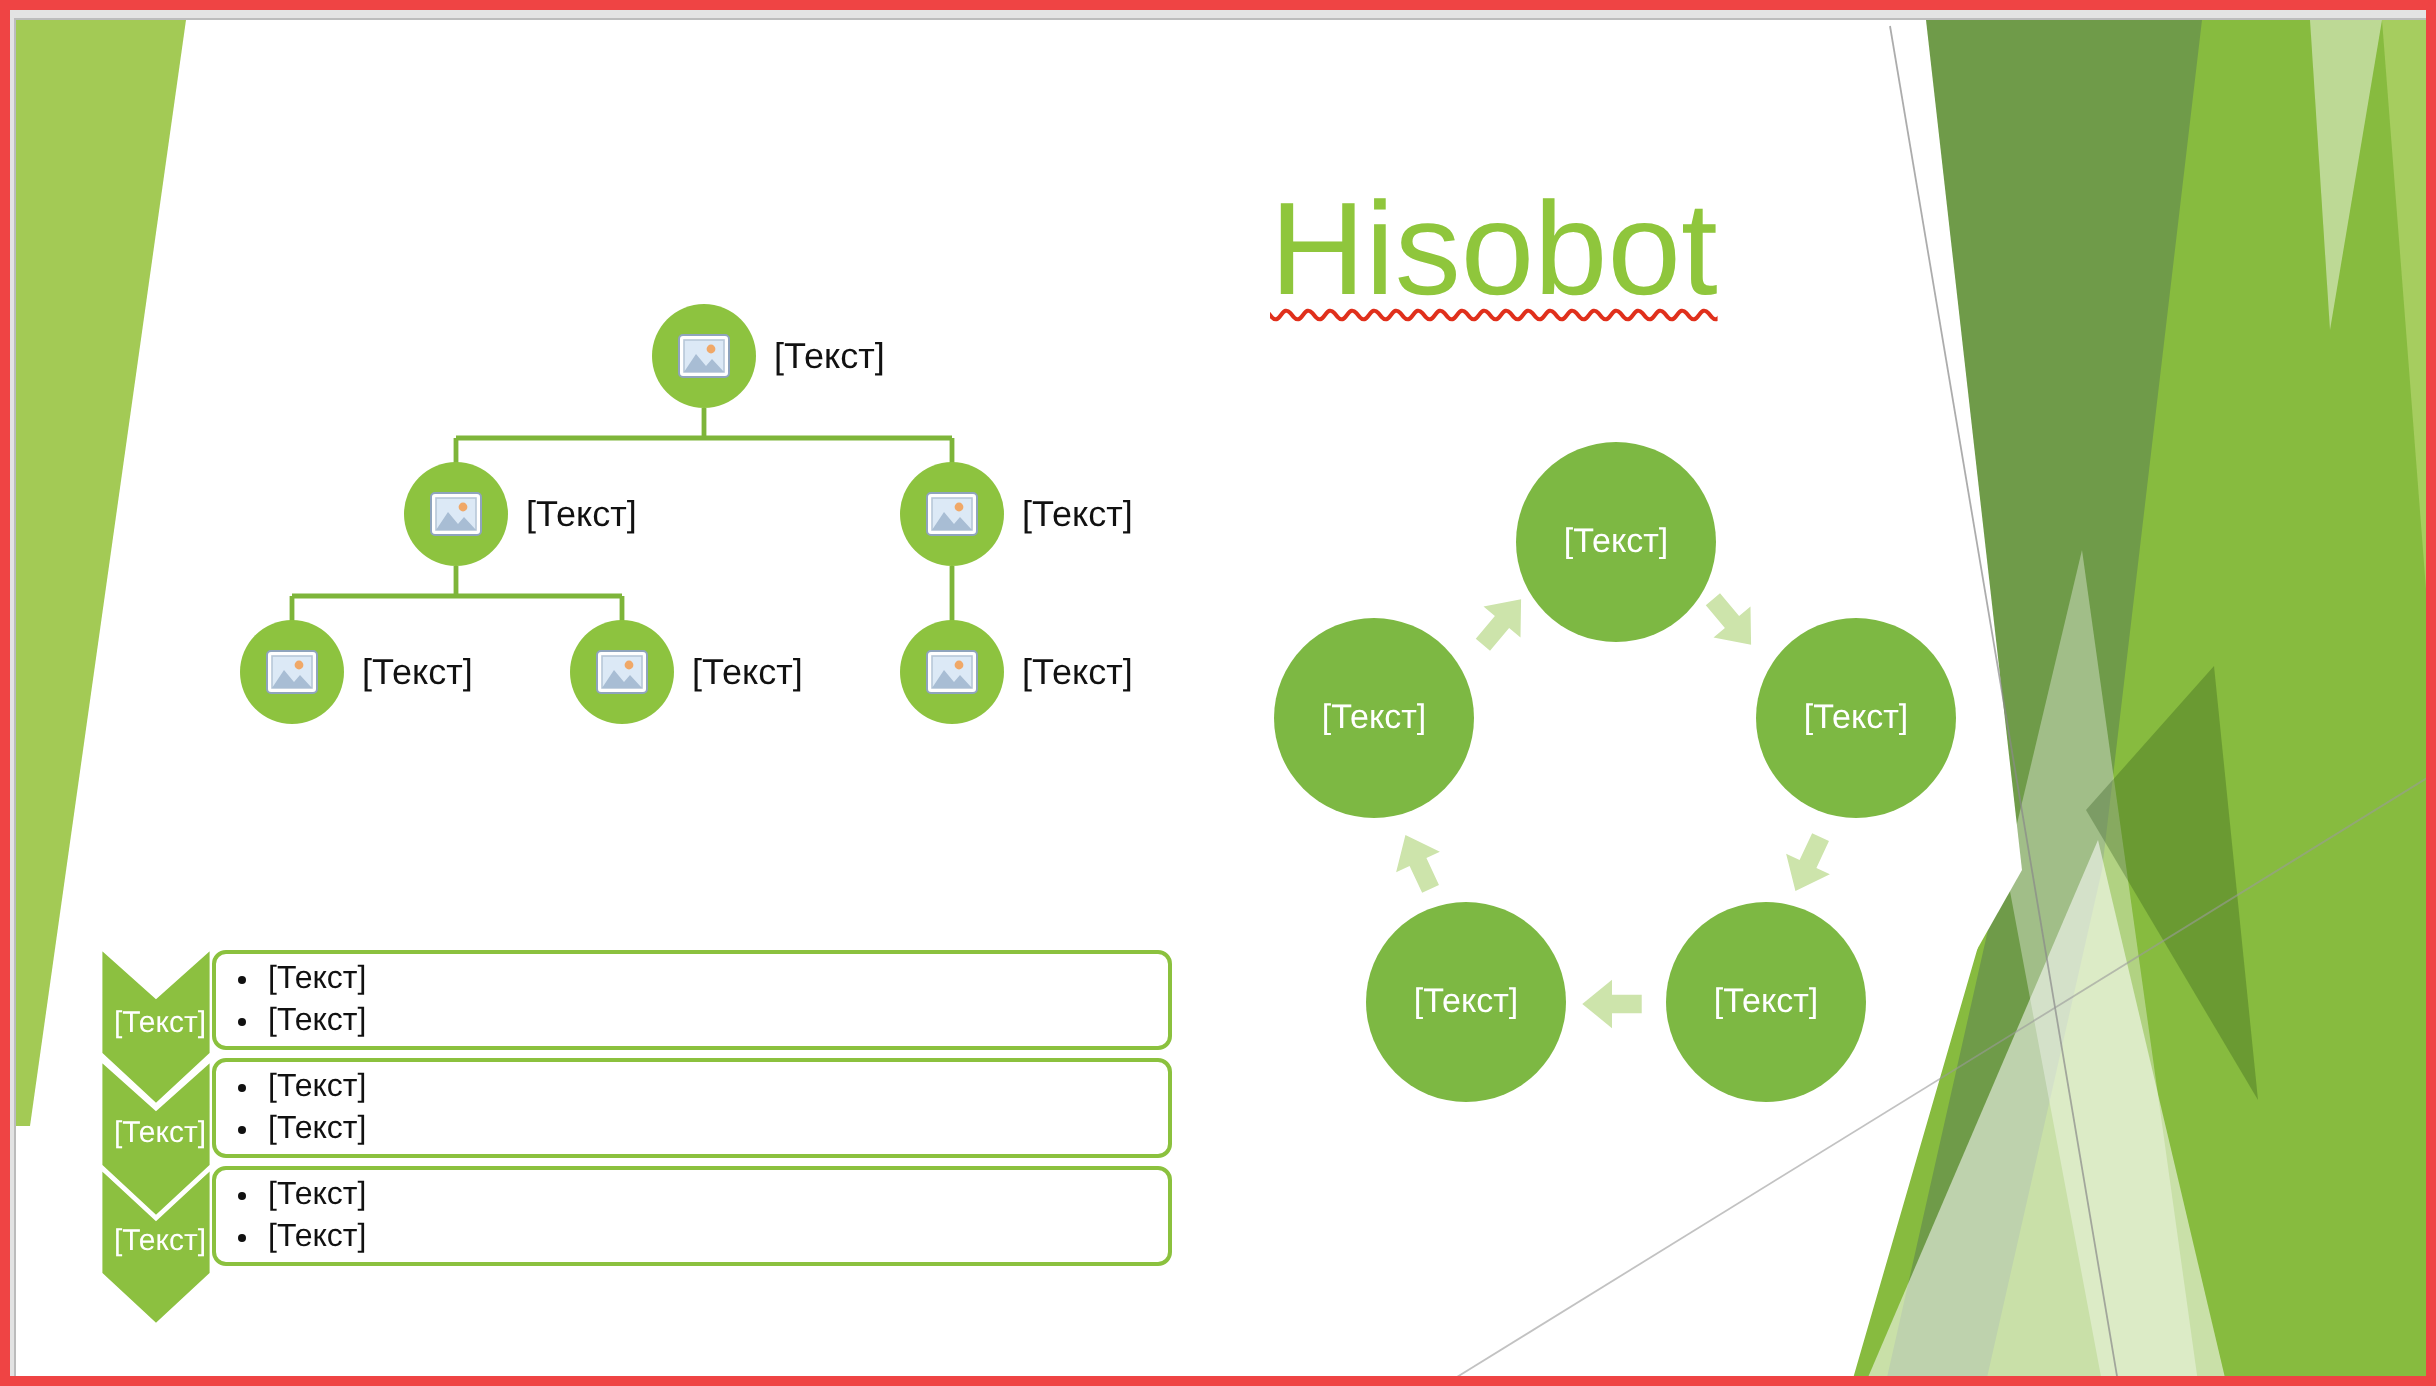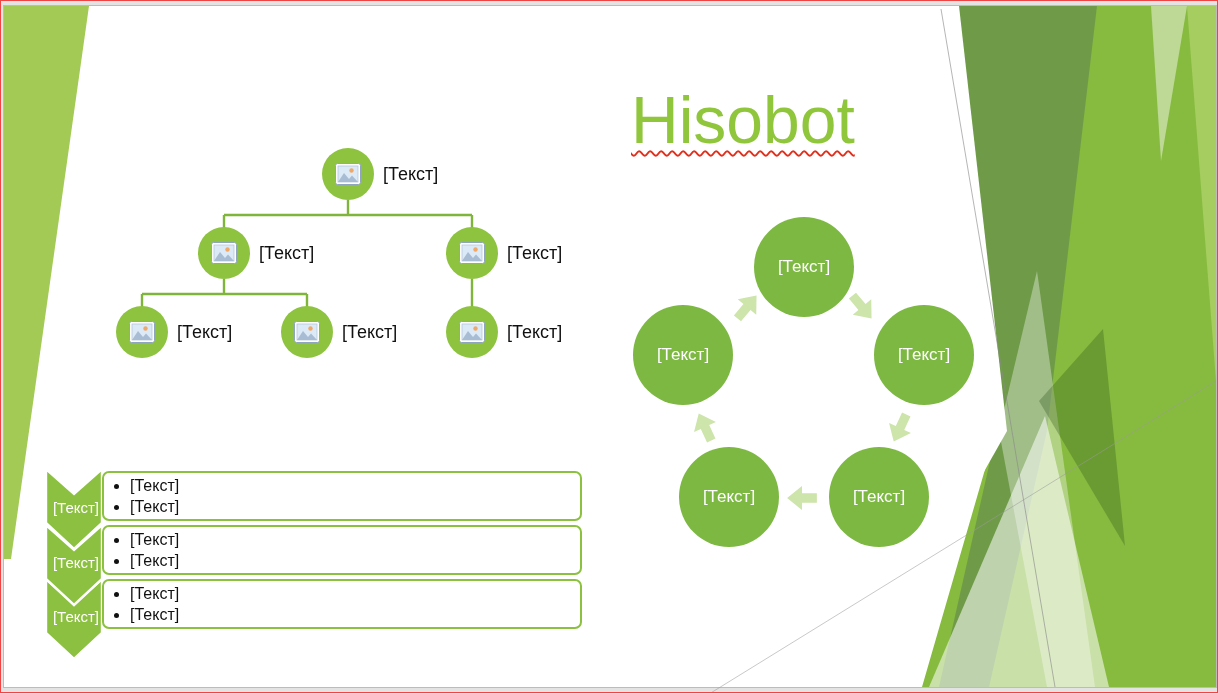--- a/index.html
+++ b/index.html
@@ -1,17 +1,17 @@
 <!DOCTYPE html>
 <html><head>
 <meta charset="utf-8">
 <style>
   html,body{margin:0;padding:0;background:#e9e9e9;}
   *{box-sizing:border-box;font-family:"Liberation Sans",sans-serif;}
-  .screen{position:relative;width:1218px;height:693px;background:#e3e3e3;overflow:hidden;border:1px solid #ef4444;padding-left:22px;}
+  .screen{position:relative;width:1218px;height:693px;background:#e3e3e3;overflow:hidden;border:5px solid #ef4444;padding-left:22px;}
   .slide{position:absolute;left:2px;top:4px;width:1214px;height:683px;background:#ffffff;border:1px solid #bcbcbc;}
   .abs{position:absolute;}
   
   .facet{position:absolute;left:0;top:0;width:1218px;height:693px;}
   .f{position:absolute;left:0;top:0;width:1218px;height:693px;}
   .f1{background:#87bb3f;clip-path:polygon(1002px 5px,1215px 5px,1215px 686px,921px 686px,998px 420px);}
   .f2{background:#a6cd5f;clip-path:polygon(1186px 5px,1215px 5px,1215px 380px);}
   .f3{background:#6f9b49;clip-path:polygon(956px 5px,1096px 5px,1046px 430px,988px 686px,938px 686px,998px 420px);}
   .f4{background:rgba(255,255,255,0.55);clip-path:polygon(928px 686px,1044px 415px,1108px 686px);}
   .f5{background:rgba(255,255,255,0.35);clip-path:polygon(998px 430px,1036px 270px,1094px 686px,1046px 686px);}

